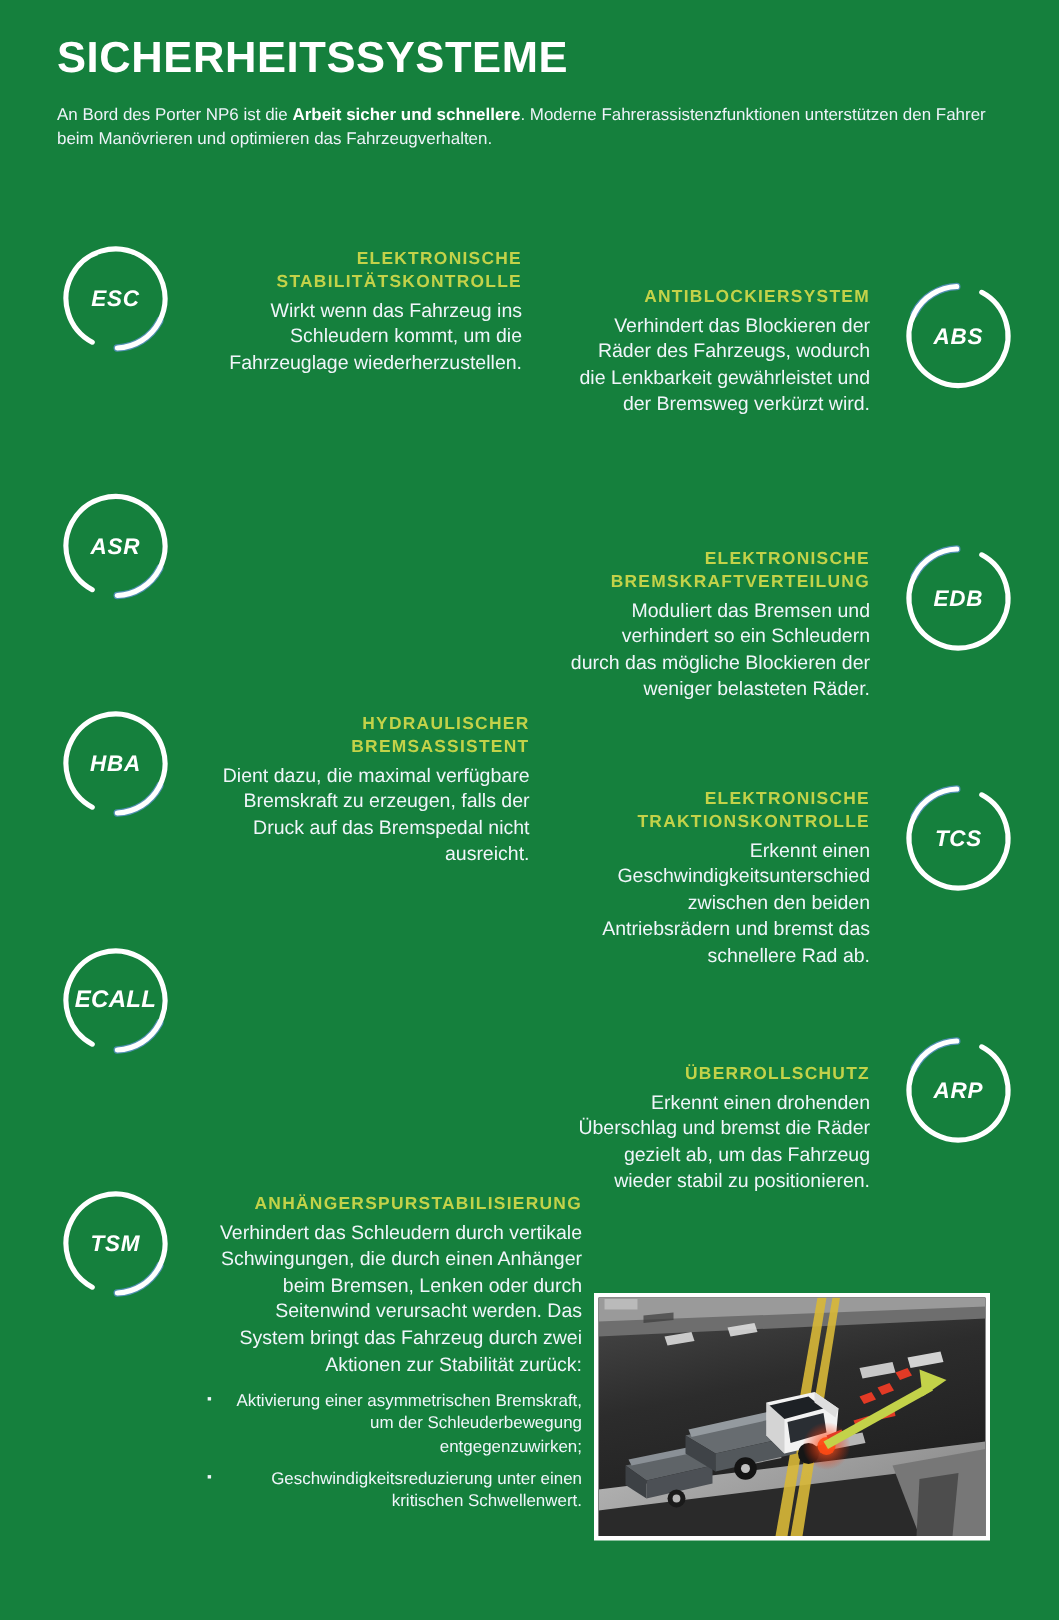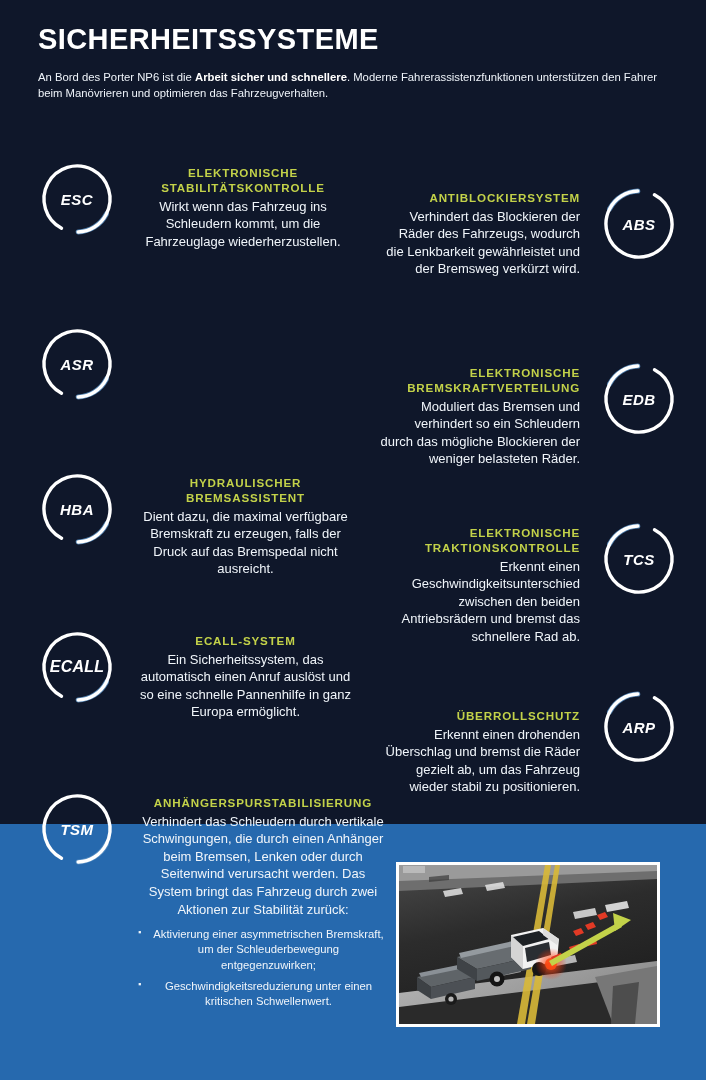--- a/index.html
+++ b/index.html
@@ -14,22 +14,22 @@
   body {
     background: #2669ae;
     font-family: "Liberation Sans", "DejaVu Sans", sans-serif;
     color: #ffffff;
     position: relative;
   }
 
   .page {
     position: relative;
     width: 706px;
-    height: 824px;
-    background: #0f172a;
+    height: 1080px;
+    background: #15803d;
   }
 
   
   .header {
     position: absolute;
     left: 38px;
     top: 24px;
     width: 640px;
   }
 
@@ -84,21 +84,21 @@
     text-align: center;
     line-height: 1;
     font-style: italic;
   }
   .badge.wide .badge-label { font-size: 16px; letter-spacing: 0.2px; }
 
   
   .txt {
     padding-top: 6px;
   }
-  .block.left  .txt { margin-left: 22px; text-align: center;  }
+  .block.left  .txt { margin-left: 22px; text-align: right;  }
   .block.right .txt { margin-right: 20px; text-align: right; }
 
   .sys-title {
     color: #c3d249;
     font-size: 11.6px;
     font-weight: 700;
     letter-spacing: 0.85px;
     line-height: 1.28;
     text-transform: uppercase;
   }
@@ -251,24 +251,20 @@
       </div>
       <div class="block left" style="top: 628px;">
         <div class="badge wide">
           <svg viewBox="0 0 78 78">
             <g transform="rotate(118 39 39)">
               <circle cx="39" cy="39" r="33" fill="none" stroke="#5a92c6" stroke-width="5" stroke-linecap="round" stroke-dasharray="35.24866957327748 207.34511513692635" stroke-dashoffset="-154.47211077701013" opacity="0.85"></circle>
               <circle cx="39" cy="39" r="33" fill="none" stroke="#ffffff" stroke-width="3.4" stroke-linecap="round" stroke-dasharray="189.7207803502876 207.34511513692635" stroke-dashoffset="0"></circle>
             </g>
           </svg>
           <span class="badge-label">ECALL</span>
-        </div>
-        <div class="txt" style="width: 215px;">
-          <div class="sys-title">ECALL-SYSTEM</div>
-          <div class="sys-desc">Ein Sicherheitssystem, das automatisch einen Anruf auslöst und so eine schnelle Pannenhilfe in ganz Europa ermöglicht.</div>
         </div>
       </div>
       <div class="block right" style="top: 688px;">
         <div class="badge">
           <svg viewBox="0 0 78 78">
             <g transform="rotate(298 39 39)">
               <circle cx="39" cy="39" r="33" fill="none" stroke="#5a92c6" stroke-width="5" stroke-linecap="round" stroke-dasharray="35.24866957327748 207.34511513692635" stroke-dashoffset="-154.47211077701013" opacity="0.85"></circle>
               <circle cx="39" cy="39" r="33" fill="none" stroke="#ffffff" stroke-width="3.4" stroke-linecap="round" stroke-dasharray="189.7207803502876 207.34511513692635" stroke-dashoffset="0"></circle>
             </g>
           </svg>

